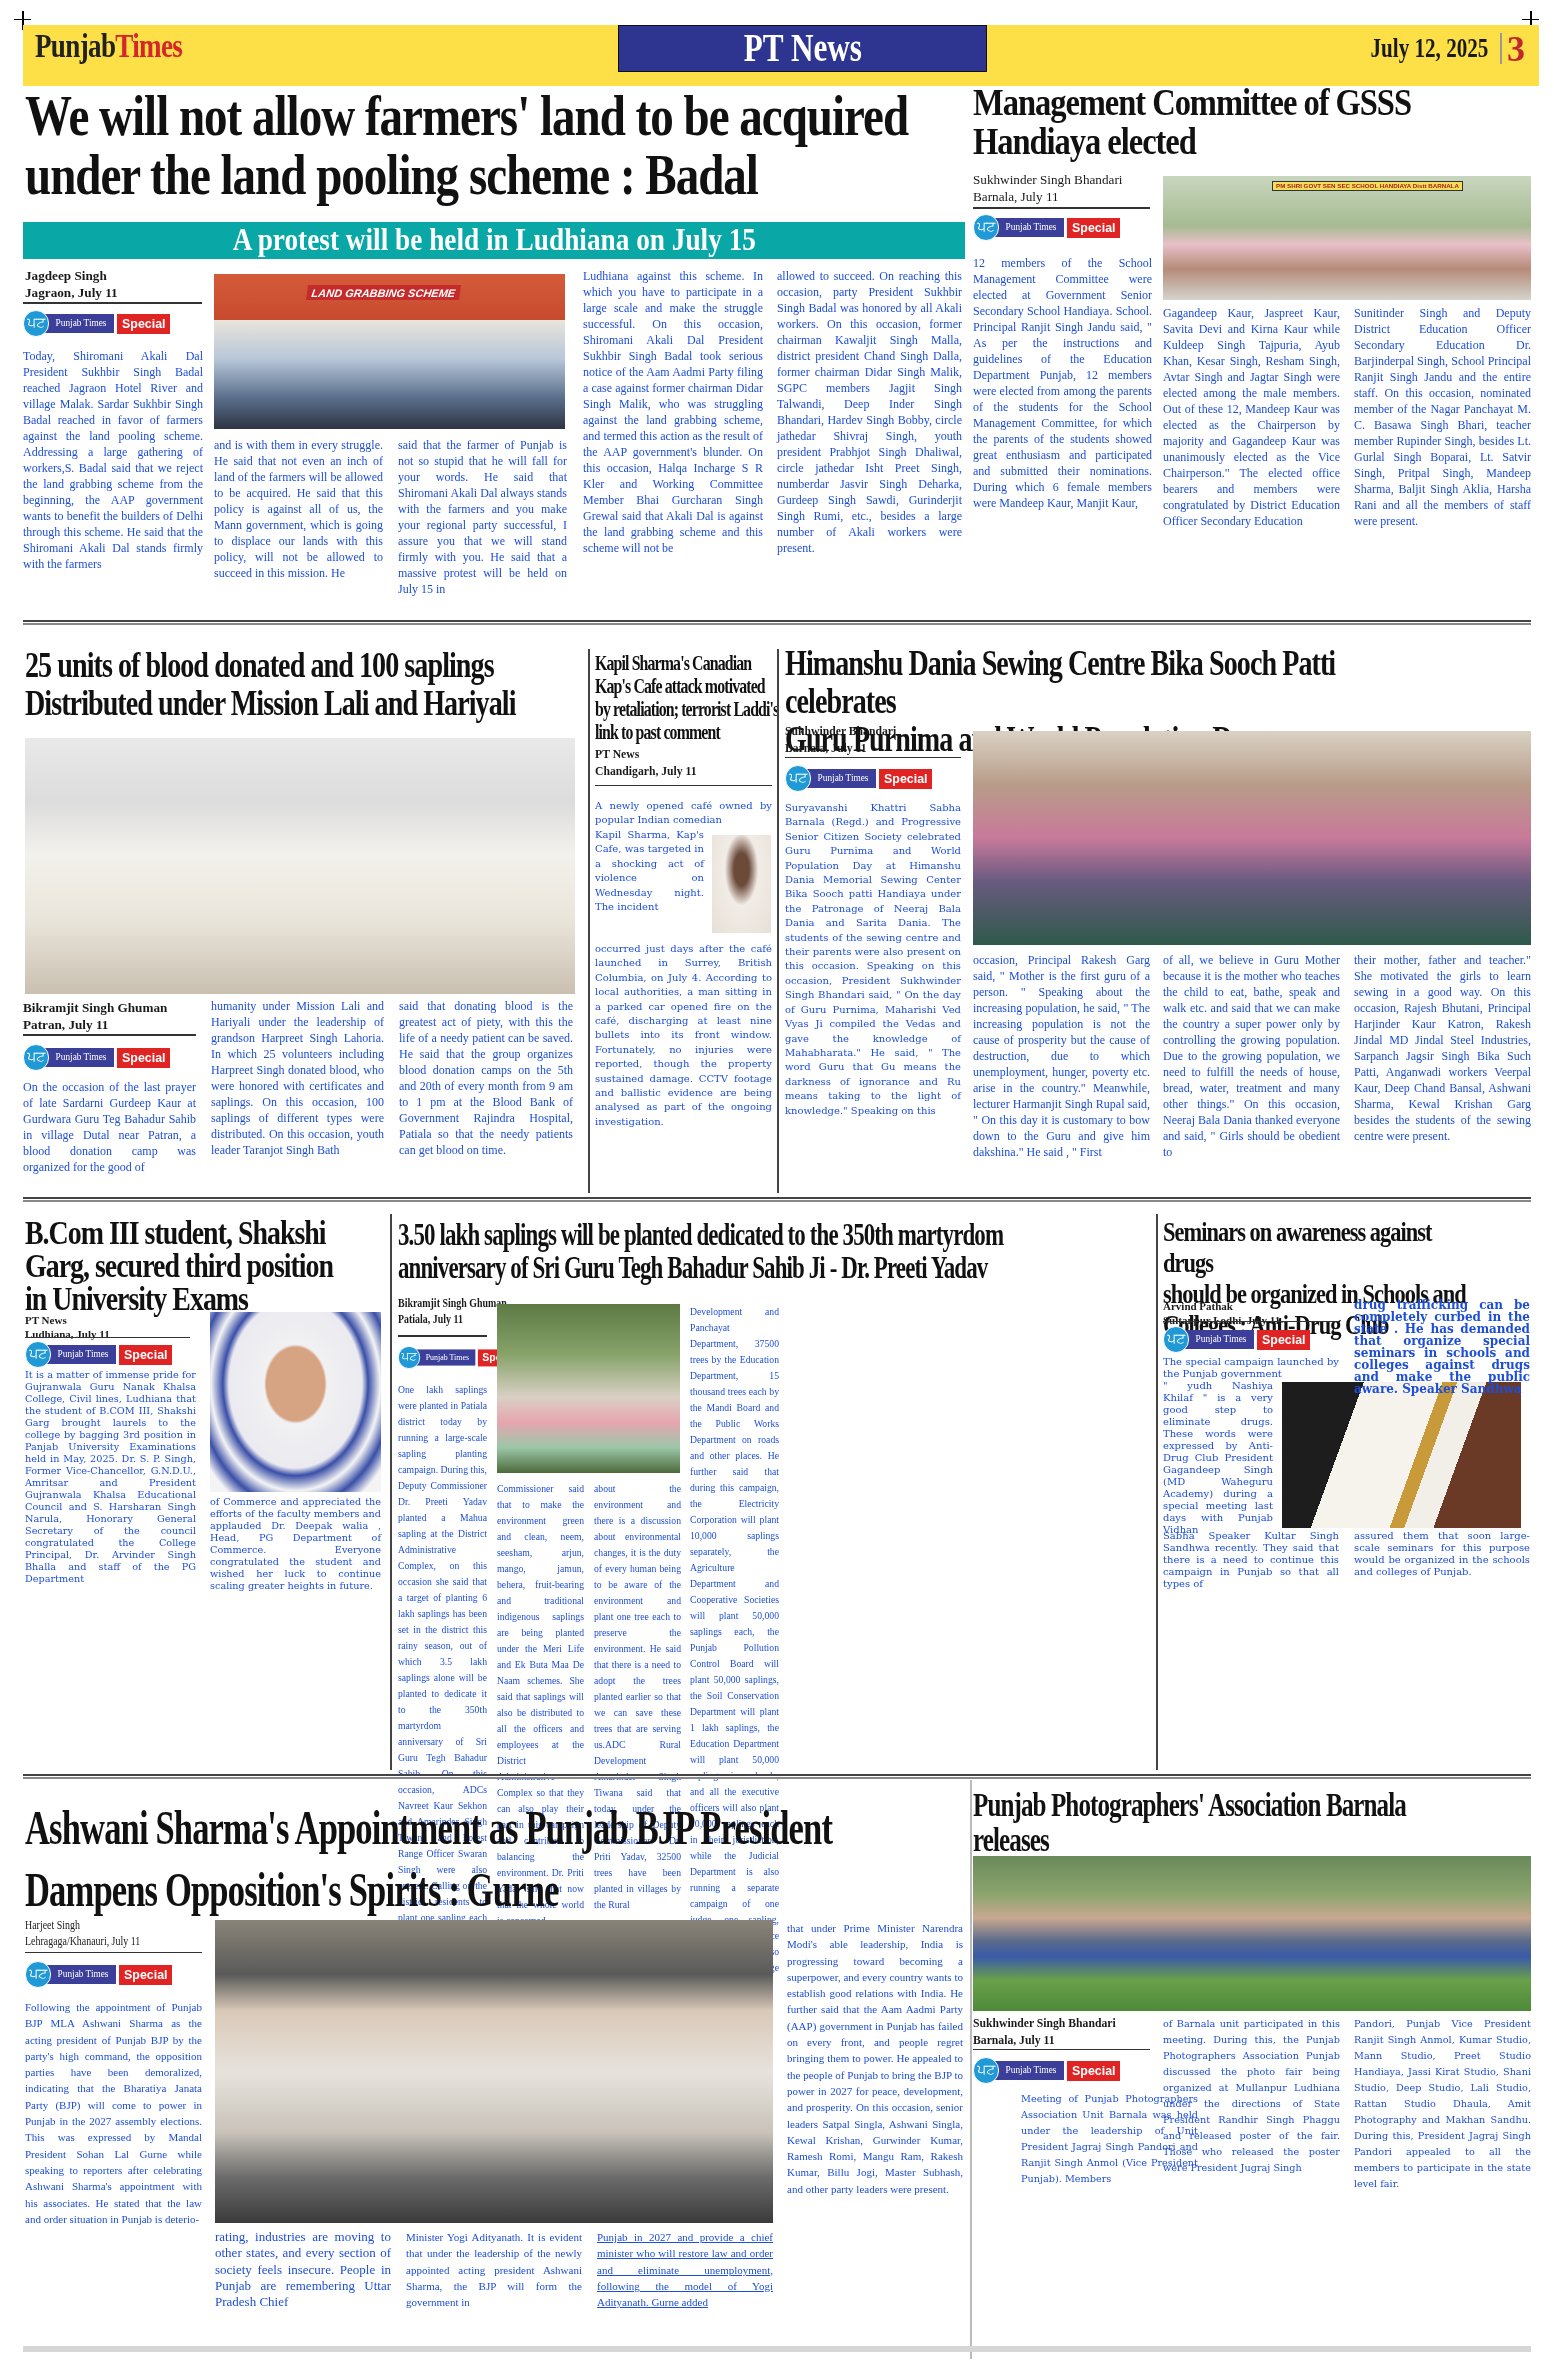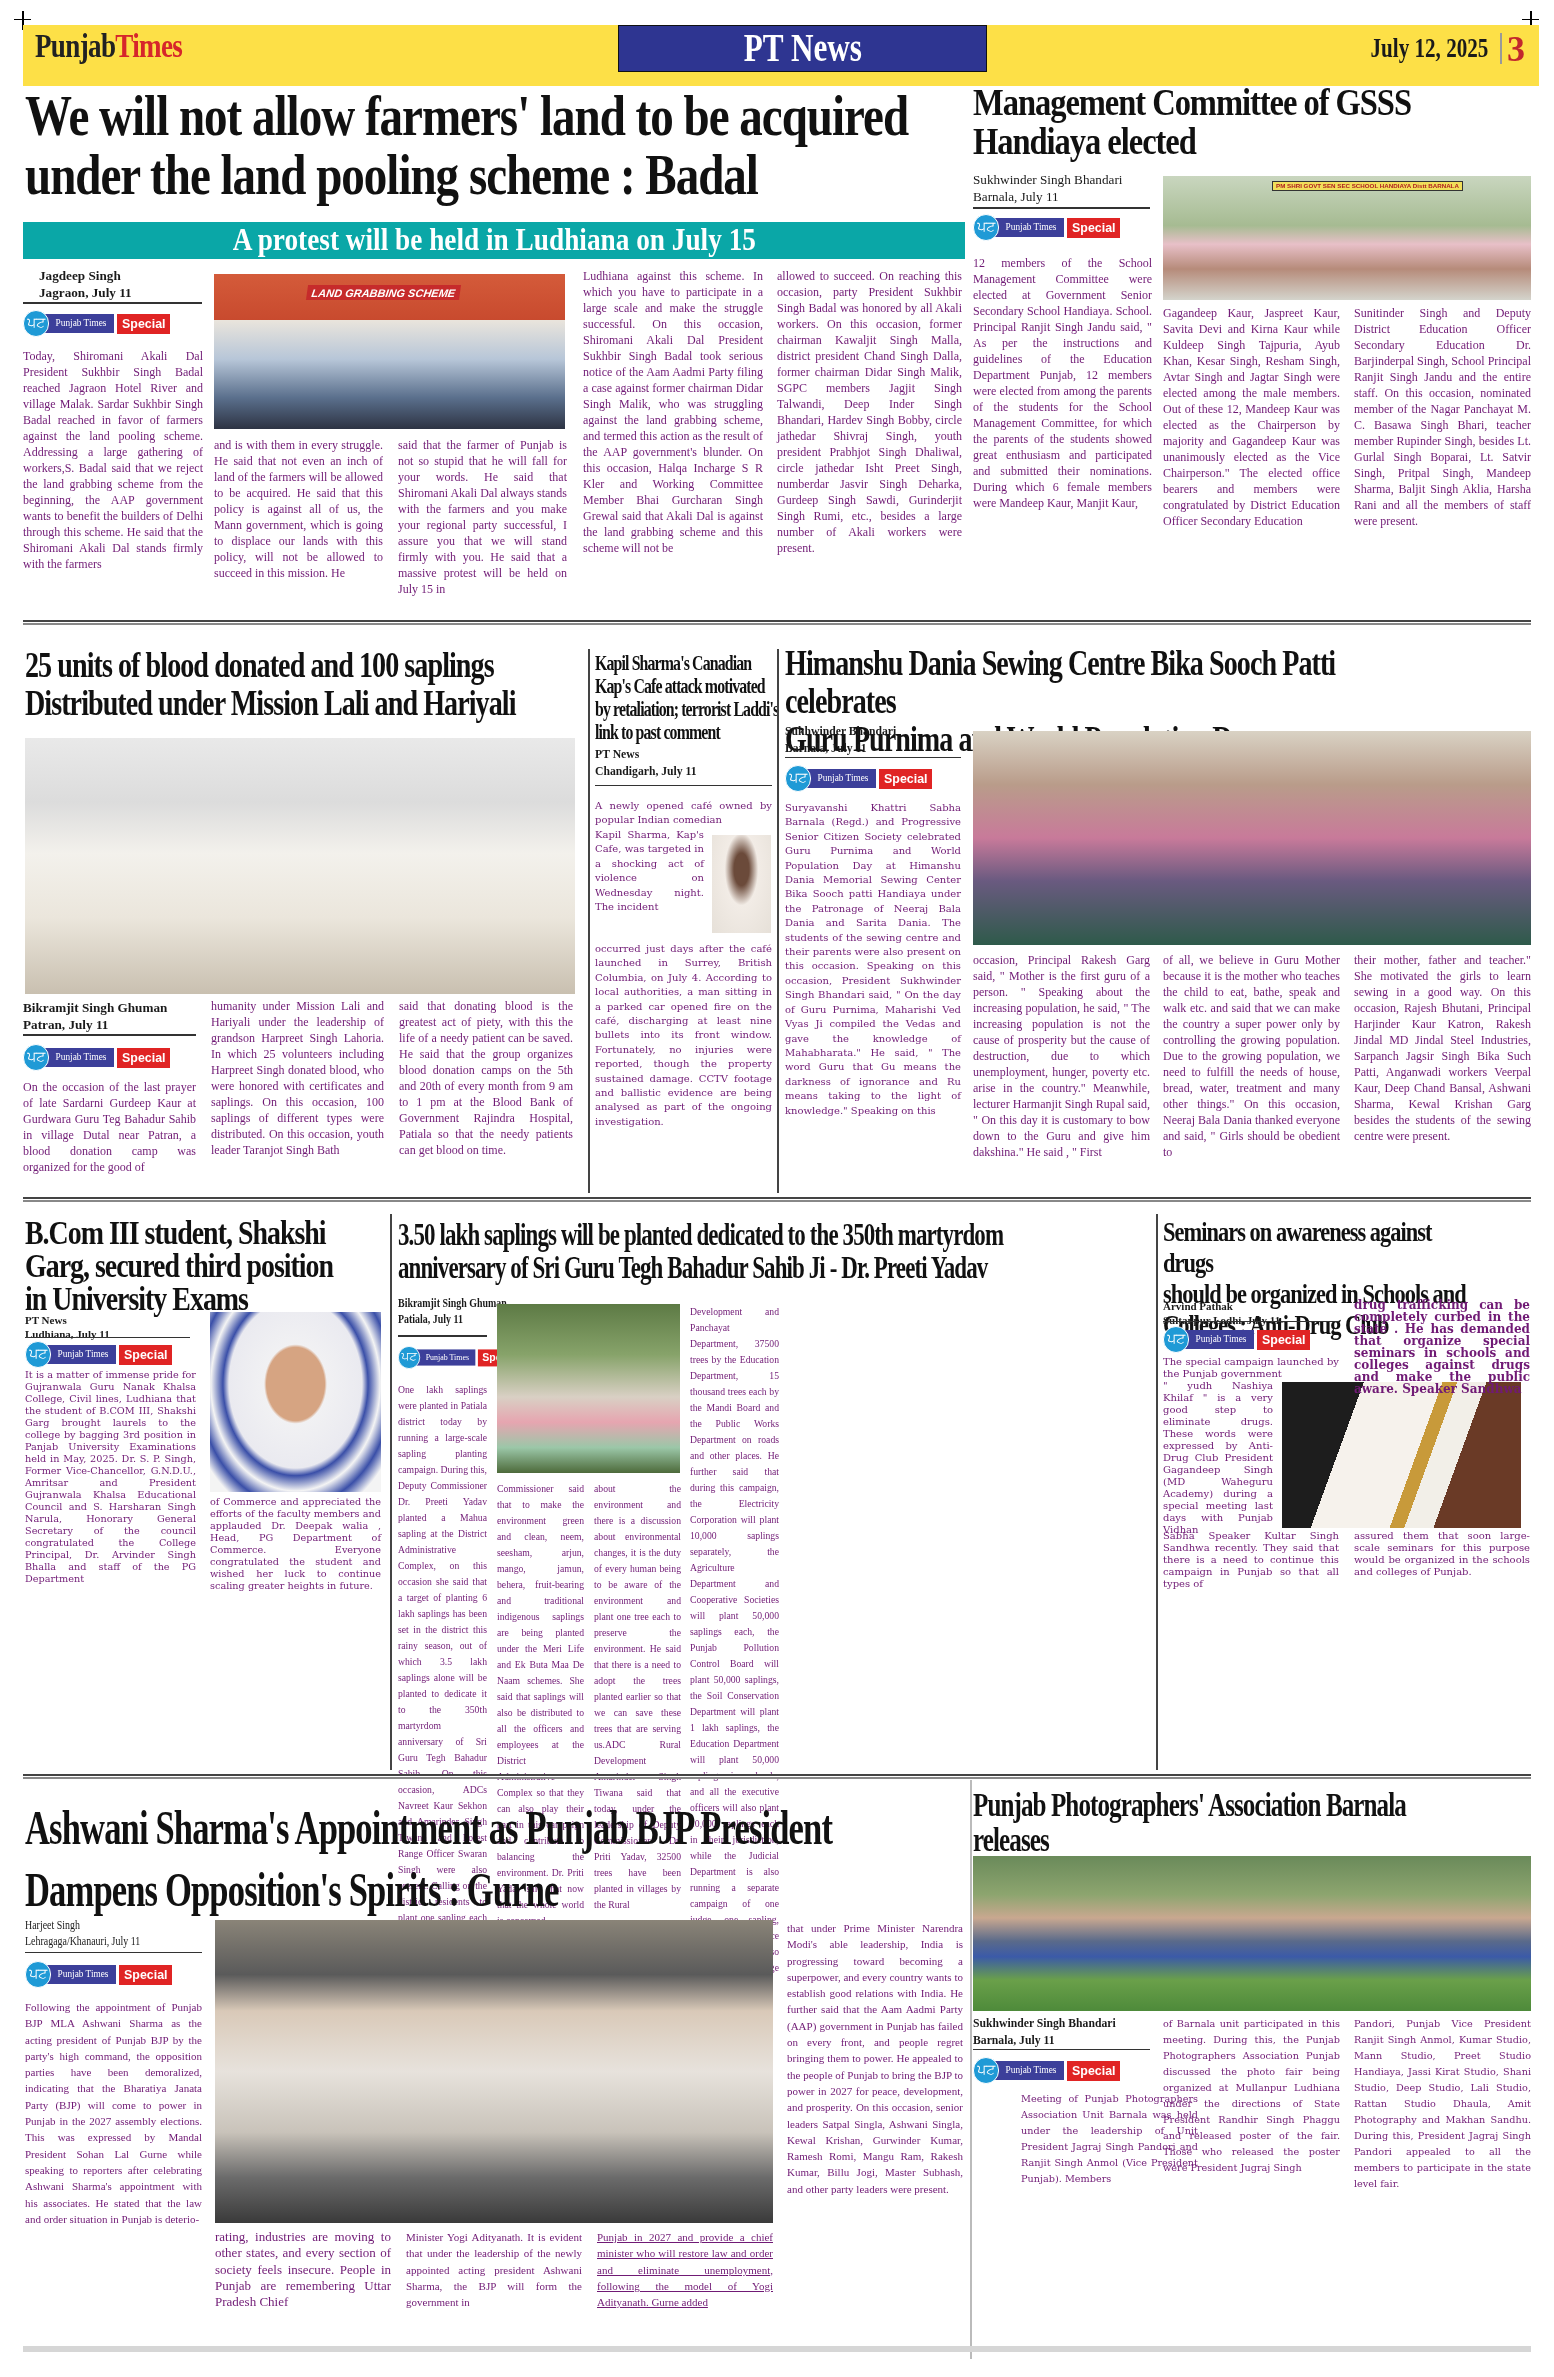--- a/index.html
+++ b/index.html
@@ -23,21 +23,21 @@
   
   .hl { position: absolute; font-family: "Liberation Serif", serif; font-weight: bold; color: #111; letter-spacing: -1.2px; line-height: 1.05; transform-origin: left top; }
   .byline { position: absolute; font-family: "Liberation Serif", serif; font-weight: bold; font-size: 13.2px; line-height: 17px; }
   .byline.light { font-weight: normal; }
   .rule { position: absolute; height: 1.6px; background: #333; }
   .badge { position: absolute; height: 25px; display: flex; align-items: center; }
   .badge .logo { width: 26.4px; height: 26.4px; border-radius: 50%; background: #1f9ad6; border: 1.6px solid #fff; color: #fff; font-size: 14px; text-align: center; line-height: 23px; position: relative; z-index: 2; margin-right: -7.8px; }
   .badge .pt { background: #3c3f9a; color: #fff; font-size: 9.3px; height: 18.7px; line-height: 18.7px; padding: 0 7.8px 0 14px; font-family: "Liberation Serif", serif; }
   .badge .sp { background: #e02424; color: #fff; font-family: "Liberation Sans", sans-serif; font-weight: bold; font-size: 12.4px; height: 20px; line-height: 20px; padding: 0 4.7px; margin-left: 3.1px; }
 
-  .col { position: absolute; font-family: "Liberation Serif", serif; font-size: 12px; line-height: 16px; text-align: justify; hyphens: auto; color: #701a75; }
+  .col { position: absolute; font-family: "Liberation Serif", serif; font-size: 12px; line-height: 16px; text-align: justify; hyphens: auto; color: #1d4ed8; }
   .col.cond { font-size: 11.7px; }
   .col.wide { font-family: "DejaVu Serif", serif; font-size: 10px; line-height: 14.4px; }
 
   .photo { position: absolute; overflow: hidden; }
   .vline { position: absolute; width: 1.6px; background: #444; }
   .hbar { position: absolute; height: 4.7px; background: linear-gradient(#444 0 1.6px, #fff 1.6px 3.1px, #888 3.1px 4.7px); }
   .hbar.light { background: #d6d6d6; height: 6.2px; }
 
   .subbanner { position: absolute; left: 23px; top: 222px; width: 942px; height: 37px; background: #0aa7a7; color: #fff; font-weight: bold; font-size: 31px; text-align: center; line-height: 36px; }
   .subbanner span { display: inline-block; transform: scaleX(0.88); }
@@ -57,21 +57,21 @@
   <div class="pagesep"></div>
   <div class="pagenum">3</div>
 </header>
 
 <article>
   <div class="hl" style="left:25px;top:87px;font-size:56px;transform:scaleX(0.84);">
     <div>We will not allow farmers' land to be acquired</div>
     <div>under the land pooling scheme : Badal</div>
   </div>
   <div class="subbanner"><span>A protest will be held in Ludhiana on July 15</span></div>
-  <div class="byline" style="left:39px;top:267px;">
+  <div class="byline" style="left:25px;top:267px;">
     <div>Jagdeep Singh</div>
     <div>Jagraon, July 11</div>
   </div>
   <div class="rule" style="left:23px;top:302px;width:179px;"></div>
   <div class="badge" style="left:23px;top:311px;">
     <span class="logo">ਪਟ</span>
       <span class="pt">Punjab Times</span>
       <span class="sp">Special</span>
   </div>
   <div class="col" style="left:23px;top:348px;width:180px;">Today, Shiromani Akali Dal President Sukhbir Singh Badal reached Jagraon Hotel River and village Malak. Sardar Sukhbir Singh Badal reached in favor of farmers against the land pooling scheme. Addressing a large gathering of workers,S. Badal said that we reject the land grabbing scheme from the beginning, the AAP government wants to benefit the builders of Delhi through this scheme. He said that the Shiromani Akali Dal stands firmly with the farmers</div>

